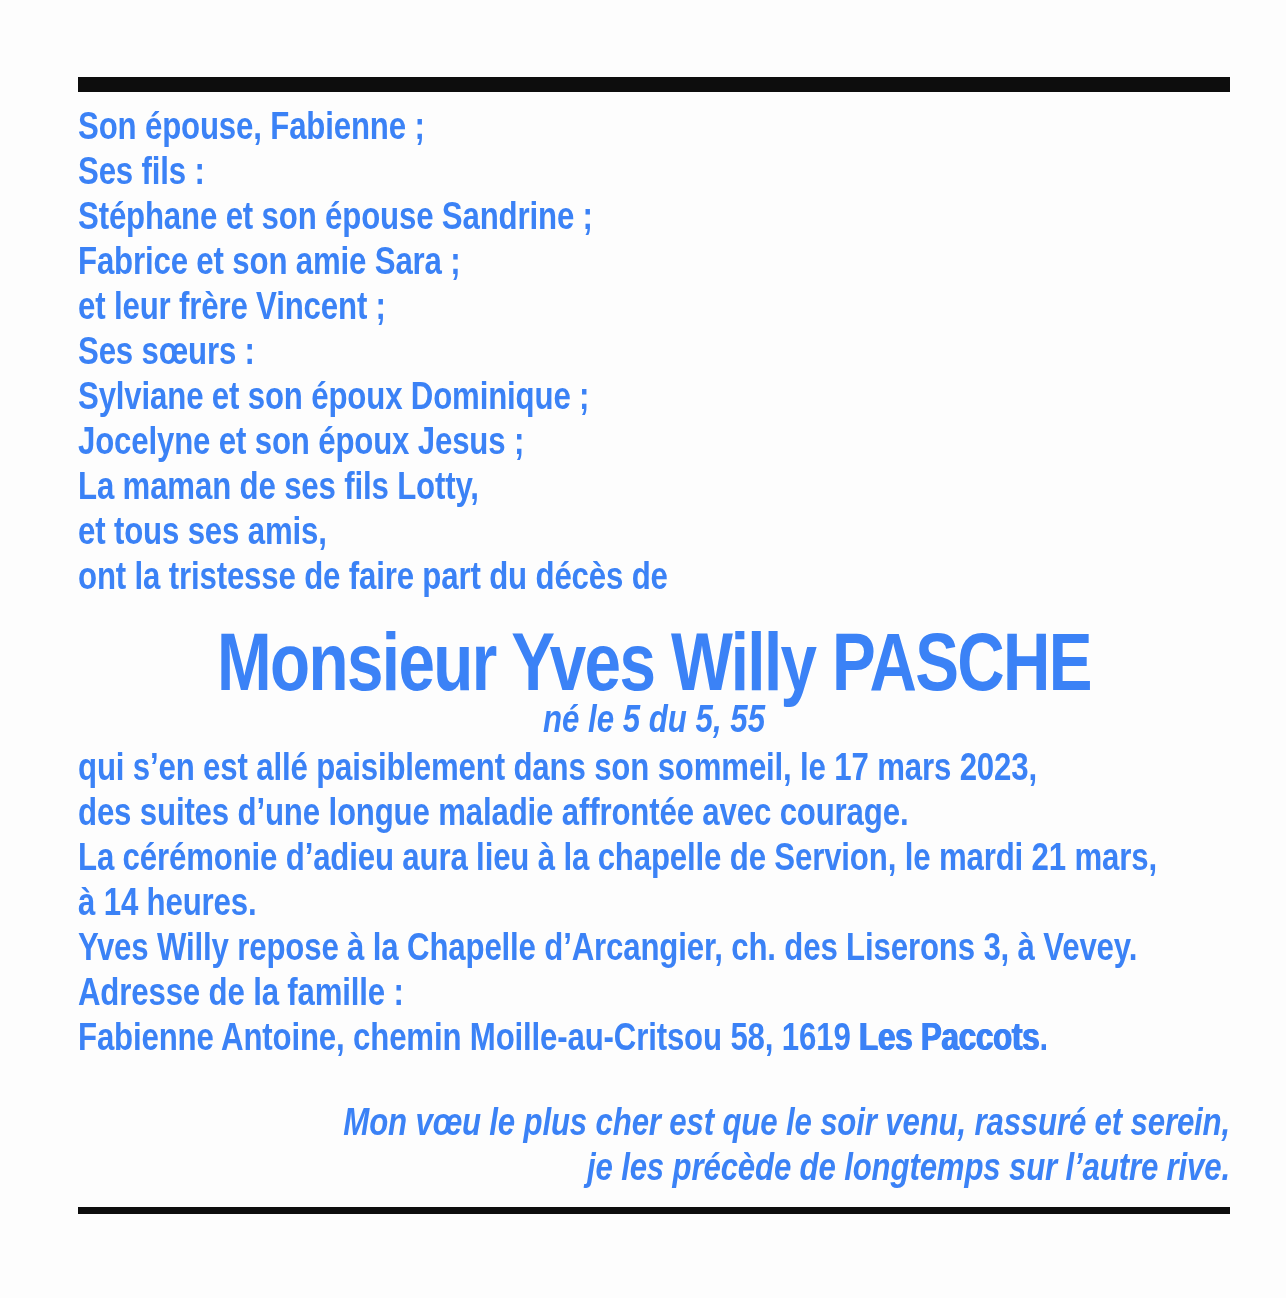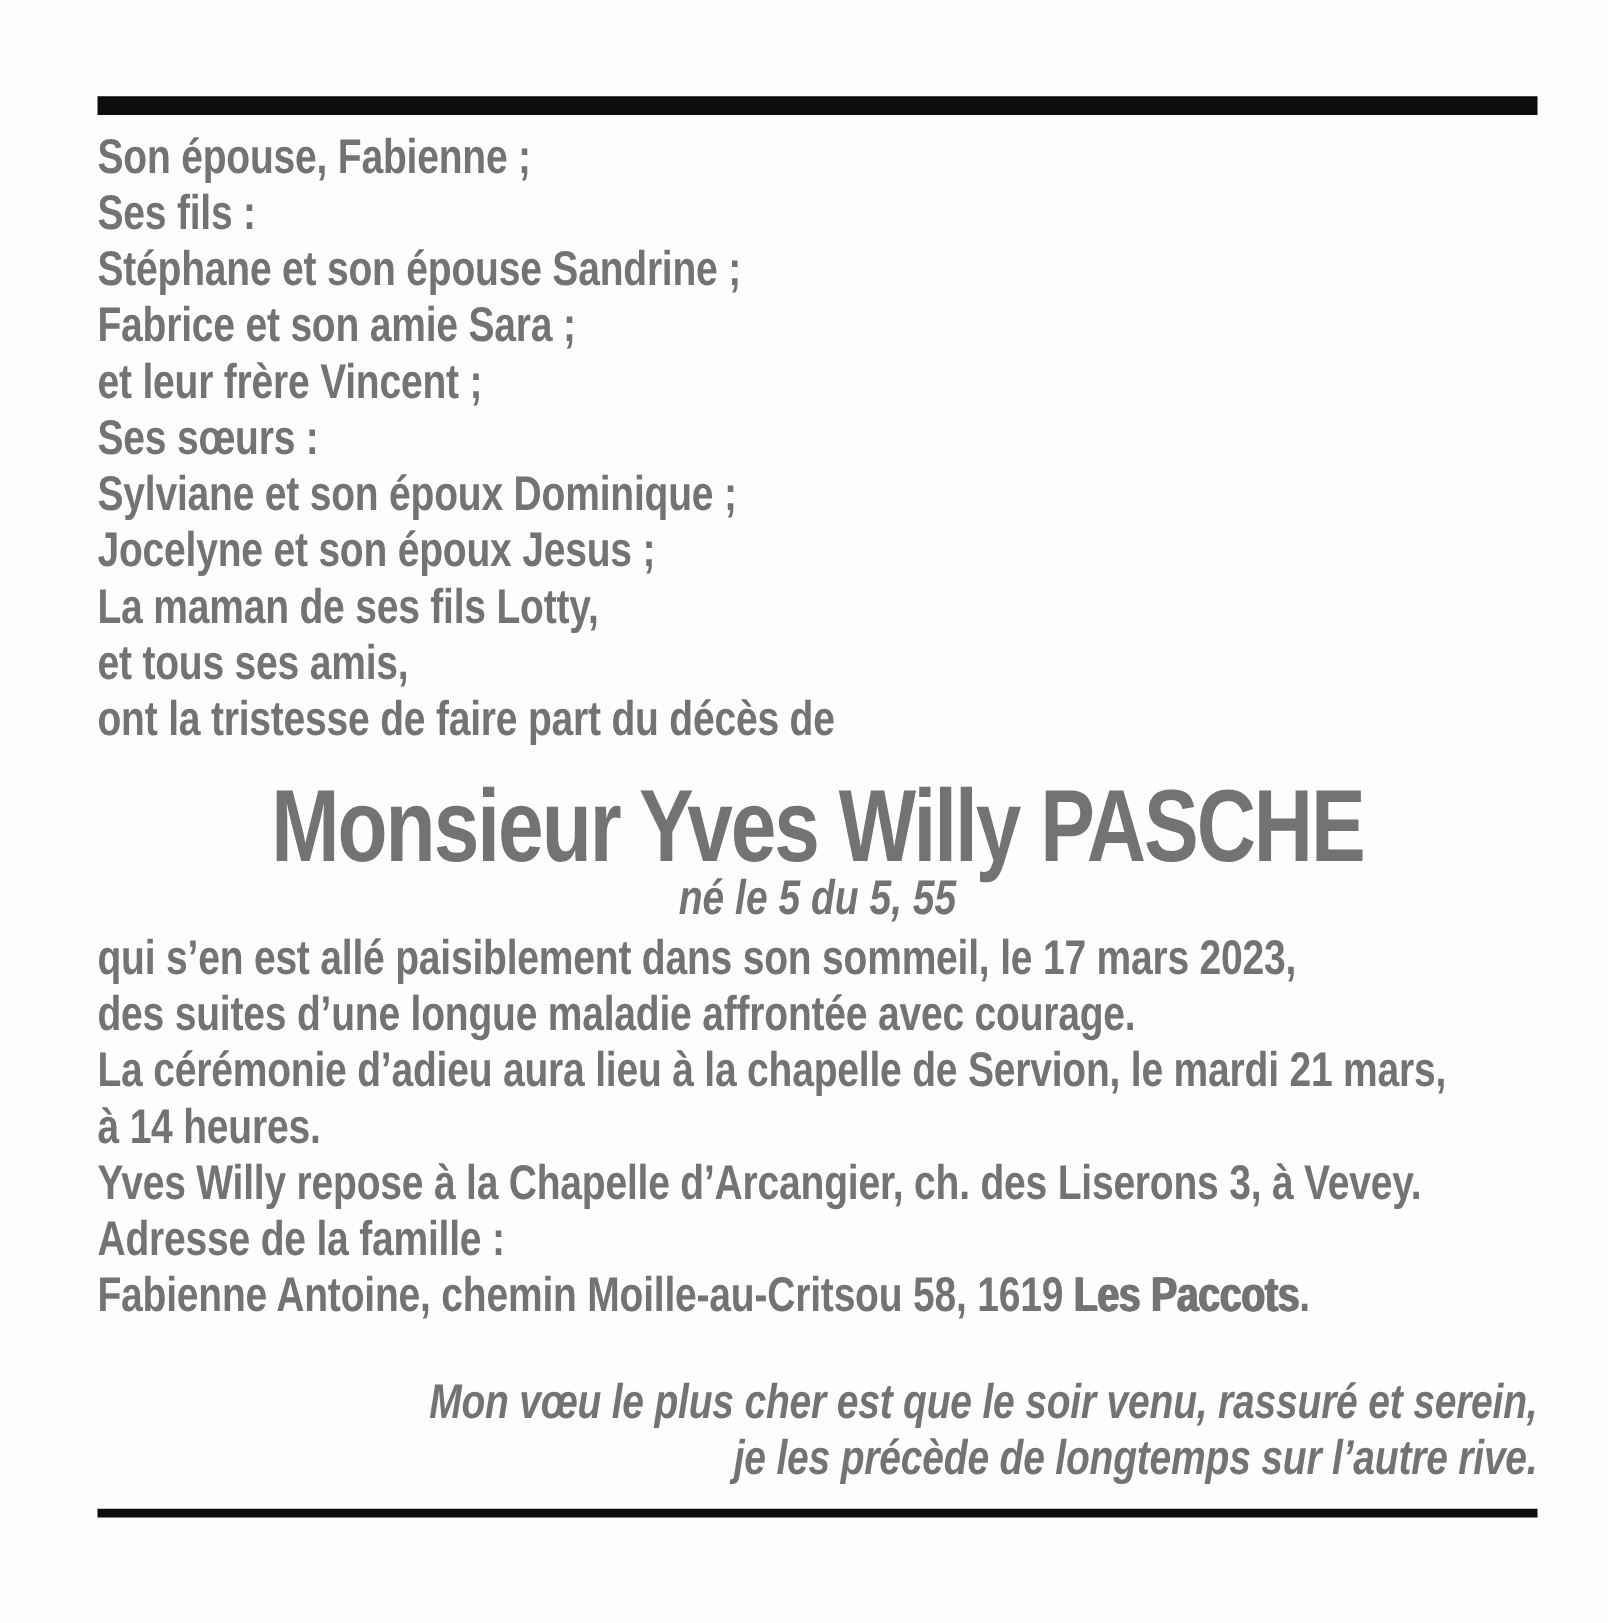--- a/index.html
+++ b/index.html
@@ -5,21 +5,21 @@
   * { margin: 0; padding: 0; box-sizing: border-box; }
   html, body {
     width: 1286px; height: 1298px;
     background: #fdfdfd;
     font-family: "Liberation Sans", sans-serif;
     overflow: hidden;
   }
   .sheet {
     position: relative;
     width: 1286px; height: 984px;
-    color: #737373;
+    color: #3b82f6;
   }
   
   .content {
     position: absolute;
     left: 78px; top: 0;
     width: 1440px; height: 1298px;
     transform: scaleX(0.8);
     transform-origin: 0 0;
   }
   .rule { position: absolute; left: 0; width: 1440px; background: #0d0d0d; }

